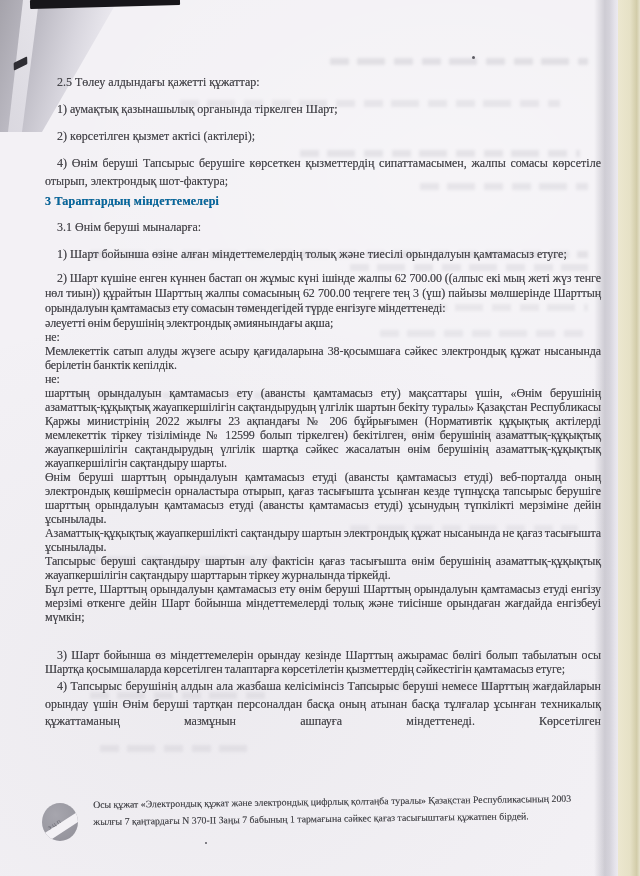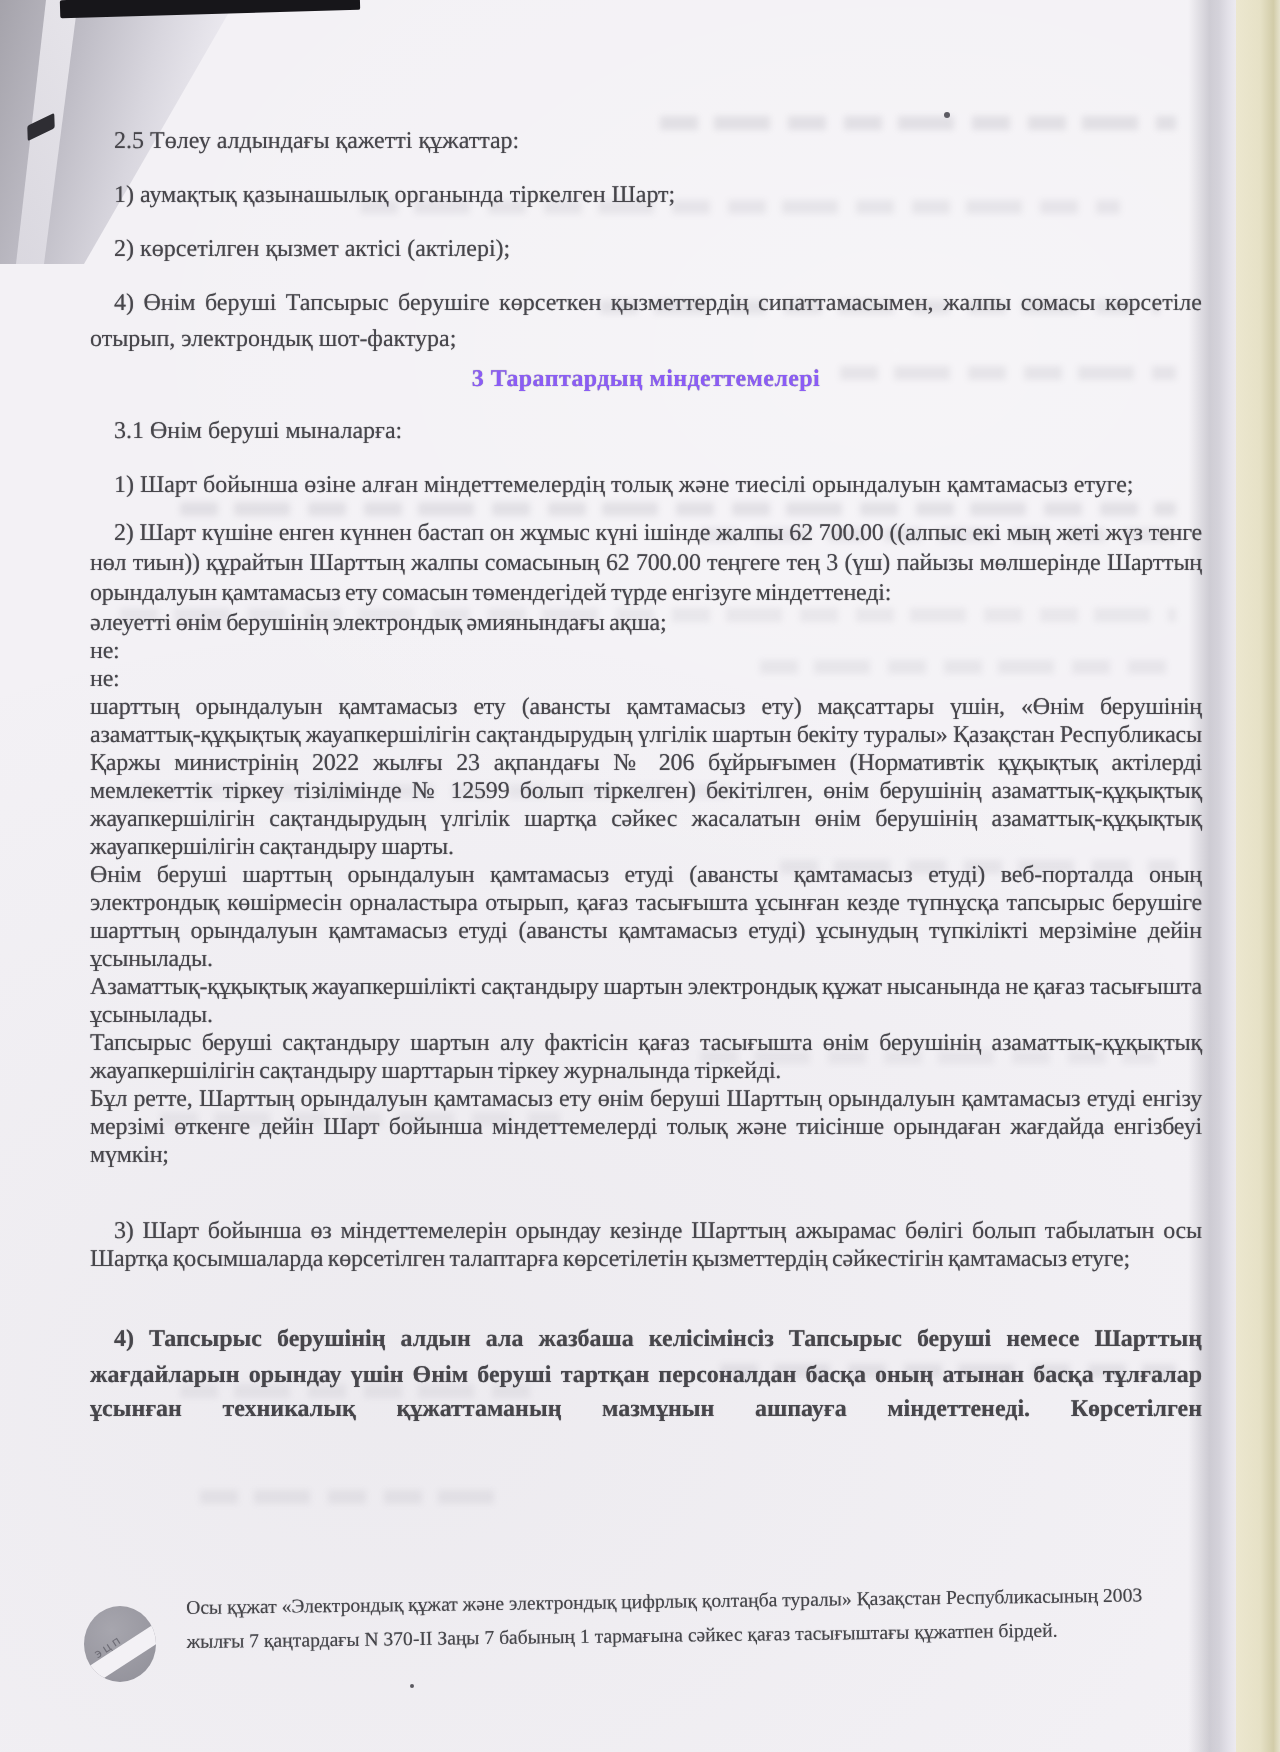--- a/index.html
+++ b/index.html
@@ -31,30 +31,30 @@
   .speck{position:absolute;background:#5a5960;border-radius:50%;}
   
   .ghost{position:absolute;height:7px;filter:blur(1.7px);z-index:1;
     background:repeating-linear-gradient(90deg, rgba(128,126,140,1) 0 19px, rgba(0,0,0,0) 19px 27px,
       rgba(128,126,140,1) 27px 55px, rgba(0,0,0,0) 55px 64px, rgba(128,126,140,1) 64px 83px, rgba(0,0,0,0) 83px 92px);}
   
   #doc{position:absolute;left:45px;top:58px;width:556px;z-index:2;
     color:var(--ink,#47464b);font-size:12px;text-align:justify;
     text-shadow:0 0 .5px rgba(70,70,78,.65);}
   .b-item{line-height:17.5px;margin-top:9.5px;text-indent:12px;}
-  .b-item:first-child{margin-top:4px;}
-  .b-heading{line-height:16px;margin-top:3px;text-align:center;font-weight:bold;
-    text-indent:0;letter-spacing:.2px;color:#8b5cf6;}
+  .b-item:first-child{margin-top:16px;}
+  .b-heading{line-height:16px;margin-top:3px;text-align:left;font-weight:bold;
+    text-indent:0;letter-spacing:.2px;color:#0369a1;}
   .b-numdense{line-height:15px;margin-top:8px;text-indent:12px;
     letter-spacing:-.1px;word-spacing:-.6px;}
   .b-flush{line-height:14px;margin-top:0;text-indent:0;
     letter-spacing:-.1px;word-spacing:-.6px;}
   .b-num3{line-height:14px;margin-top:24px;text-indent:12px;
     letter-spacing:-.1px;word-spacing:-.6px;}
-  .b-last{line-height:17.6px;margin-top:25px;text-indent:12px;text-align-last:justify;font-weight:bold;}
+  .b-last{line-height:17.6px;margin-top:2px;text-indent:12px;text-align-last:justify;}
   
   #footer-note{position:absolute;left:93px;top:797px;width:482px;z-index:3;
     font-size:9.8px;line-height:16.8px;color:#46464a;text-align:left;
     transform:rotate(-0.75deg);transform-origin:left top;
     text-shadow:0 0 .4px rgba(70,70,78,.6);}
   #stamp{position:absolute;left:42px;top:803px;width:36px;height:38px;z-index:2;
     border-radius:50%;overflow:hidden;background:radial-gradient(circle at 38% 32%,#a7a6ae,#908f98);}
   #stamp-slash{position:absolute;left:-10px;top:19px;width:62px;height:9px;
     background:var(--paper,#f3f1f5);transform:rotate(-33deg);}
   #stamp-text{position:absolute;left:4px;top:22px;font-size:6px;color:#6e6d76;
@@ -95,20 +95,21 @@
     <div class="b-item">2.5 Төлеу алдындағы қажетті құжаттар:</div>
     <div class="b-item">1) аумақтық қазынашылық органында тіркелген Шарт;</div>
     <div class="b-item">2) көрсетілген қызмет актісі (актілері);</div>
     <div class="b-item">4) Өнім беруші Тапсырыс берушіге көрсеткен қызметтердің сипаттамасымен, жалпы сомасы көрсетіле отырып, электрондық шот-фактура;</div>
     <div class="b-heading">3 Тараптардың міндеттемелері</div>
     <div class="b-item">3.1 Өнім беруші мыналарға:</div>
     <div class="b-item">1) Шарт бойынша өзіне алған міндеттемелердің толық және тиесілі орындалуын қамтамасыз етуге;</div>
     <div class="b-numdense">2) Шарт күшіне енген күннен бастап он жұмыс күні ішінде жалпы 62 700.00 ((алпыс екі мың жеті жүз тенге нөл тиын)) құрайтын Шарттың жалпы сомасының 62 700.00 теңгеге тең 3 (үш) пайызы мөлшерінде Шарттың орындалуын қамтамасыз ету сомасын төмендегідей түрде енгізуге міндеттенеді:</div>
     <div class="b-flush">әлеуетті өнім берушінің электрондық әмиянындағы ақша;</div>
     <div class="b-flush">не:</div>
+    <div class="b-flush">Мемлекеттік сатып алуды жүзеге асыру қағидаларына 38-қосымшаға сәйкес электрондық құжат нысанында берілетін банктік кепілдік.</div>
     <div class="b-flush">не:</div>
     <div class="b-flush">шарттың орындалуын қамтамасыз ету (авансты қамтамасыз ету) мақсаттары үшін, «Өнім берушінің азаматтық-құқықтық жауапкершілігін сақтандырудың үлгілік шартын бекіту туралы» Қазақстан Республикасы Қаржы министрінің 2022 жылғы 23 ақпандағы № 206 бұйрығымен (Нормативтік құқықтық актілерді мемлекеттік тіркеу тізілімінде № 12599 болып тіркелген) бекітілген, өнім берушінің азаматтық-құқықтық жауапкершілігін сақтандырудың үлгілік шартқа сәйкес жасалатын өнім берушінің азаматтық-құқықтық жауапкершілігін сақтандыру шарты.</div>
     <div class="b-flush">Өнім беруші шарттың орындалуын қамтамасыз етуді (авансты қамтамасыз етуді) веб-порталда оның электрондық көшірмесін орналастыра отырып, қағаз тасығышта ұсынған кезде түпнұсқа тапсырыс берушіге шарттың орындалуын қамтамасыз етуді (авансты қамтамасыз етуді) ұсынудың түпкілікті мерзіміне дейін ұсынылады.</div>
     <div class="b-flush">Азаматтық-құқықтық жауапкершілікті сақтандыру шартын электрондық құжат нысанында не қағаз тасығышта ұсынылады.</div>
     <div class="b-flush">Тапсырыс беруші сақтандыру шартын алу фактісін қағаз тасығышта өнім берушінің азаматтық-құқықтық жауапкершілігін сақтандыру шарттарын тіркеу журналында тіркейді.</div>
     <div class="b-flush">Бұл ретте, Шарттың орындалуын қамтамасыз ету өнім беруші Шарттың орындалуын қамтамасыз етуді енгізу мерзімі өткенге дейін Шарт бойынша міндеттемелерді толық және тиісінше орындаған жағдайда енгізбеуі мүмкін;</div>
     <div class="b-num3">3) Шарт бойынша өз міндеттемелерін орындау кезінде Шарттың ажырамас бөлігі болып табылатын осы Шартқа қосымшаларда көрсетілген талаптарға көрсетілетін қызметтердің сәйкестігін қамтамасыз етуге;</div>
     <div class="b-last">4) Тапсырыс берушінің алдын ала жазбаша келісімінсіз Тапсырыс беруші немесе Шарттың жағдайларын орындау үшін Өнім беруші тартқан персоналдан басқа оның атынан басқа тұлғалар ұсынған техникалық құжаттаманың мазмұнын ашпауға міндеттенеді. Көрсетілген</div>
   </div>
 

